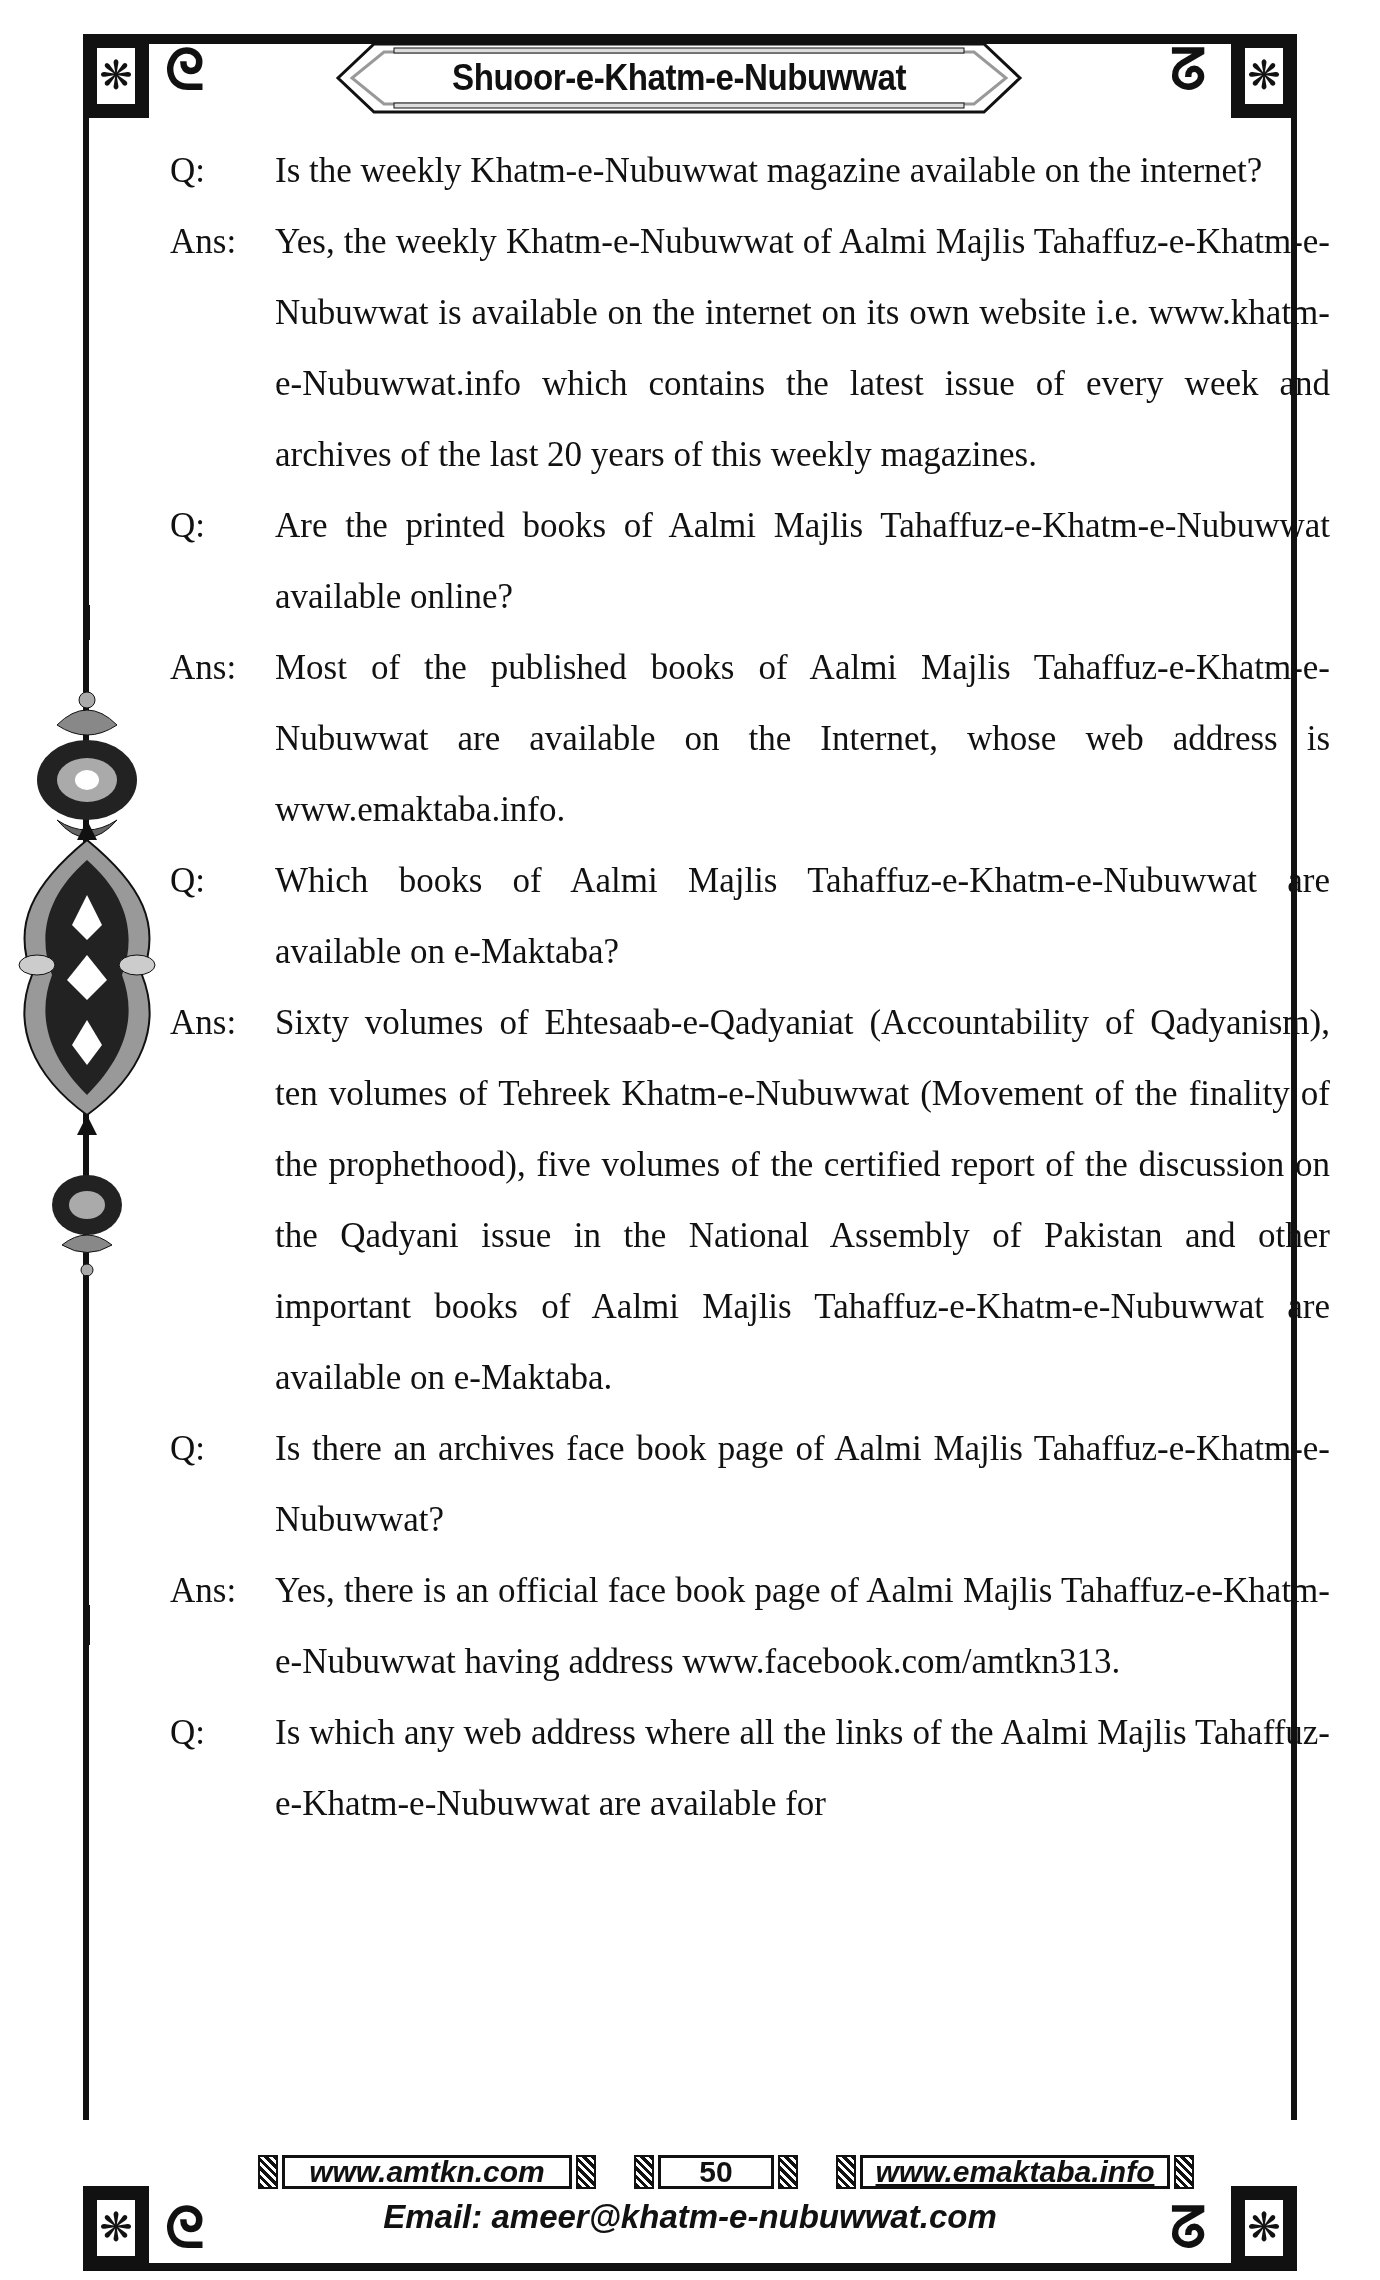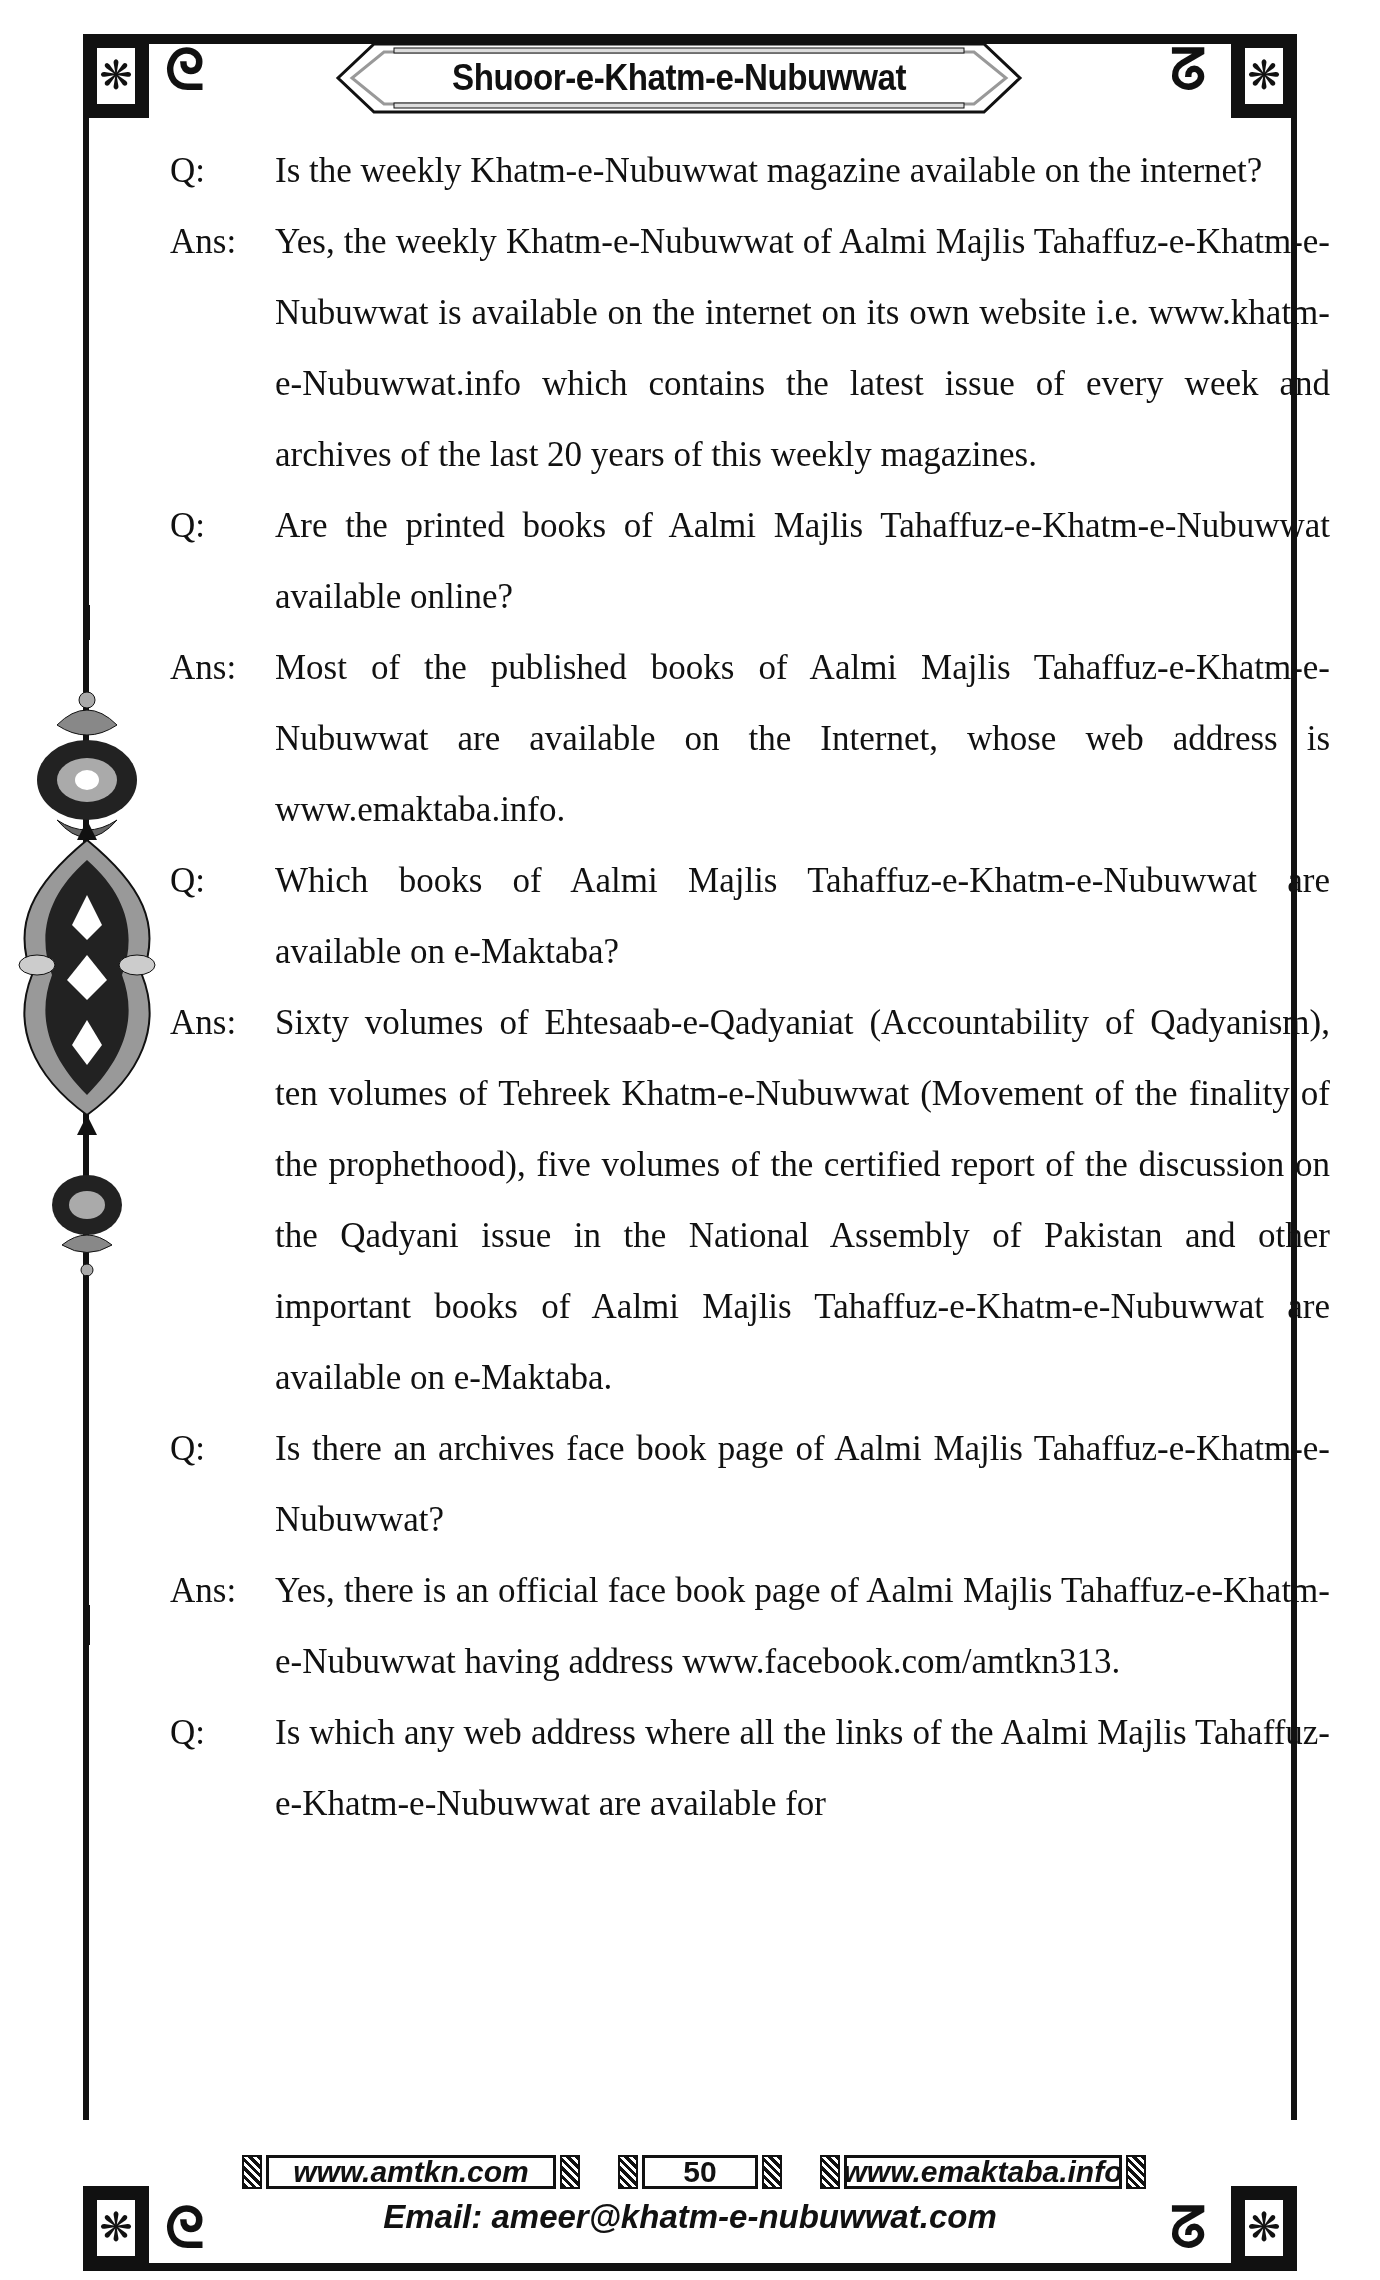--- a/index.html
+++ b/index.html
@@ -16,21 +16,21 @@
   .corner.br{left:1231px;top:2186px;}
   .scroll{position:absolute;font-size:56px;line-height:1;font-weight:bold;}
   .title-box{position:absolute;left:334px;top:38px;width:690px;height:80px;}
   .title-box svg{position:absolute;left:0;top:0;}
   .title-text{position:absolute;left:0;top:0;width:690px;height:80px;display:flex;align-items:center;justify-content:center;font-family:"Liberation Sans",sans-serif;font-weight:bold;font-size:36px;letter-spacing:-0.5px;transform:scaleX(0.92);}
   .vine{position:absolute;left:12px;top:605px;width:150px;height:1040px;}
   .content{position:absolute;left:170px;top:135px;width:1160px;}
   .qa{display:flex;font-size:35px;line-height:71px;}
   .qa .lbl{width:105px;flex:0 0 105px;}
   .qa .txt{flex:1;text-align:justify;}
-  .footer-row{position:absolute;top:2152px;left:238px;width:980px;height:40px;display:flex;align-items:center;font-family:"Liberation Sans",sans-serif;font-weight:bold;font-style:italic;}
+  .footer-row{position:absolute;top:2152px;left:254px;width:980px;height:40px;display:flex;align-items:center;font-family:"Liberation Sans",sans-serif;font-weight:bold;font-style:italic;}
   .fbox{border:3px solid #111;height:34px;display:flex;align-items:center;justify-content:center;font-size:30px;box-sizing:border-box;padding:0 6px;}
   .fsq{width:20px;height:34px;border:2px solid #111;box-sizing:border-box;background:repeating-linear-gradient(45deg,#111 0 3px,#fff 3px 6px);margin:0 4px;}
   .email{position:absolute;top:2198px;left:280px;width:820px;text-align:center;font-family:"Liberation Sans",sans-serif;font-weight:bold;font-style:italic;font-size:33px;}
 </style>
 </head>
 <body>
 
 <div class="frame-top"></div>
 <div class="frame-left"></div>
 <div class="frame-right"></div>
@@ -133,16 +133,16 @@
 <div class="footer-row">
   <span class="fsq"></span>
   <span class="fbox" style="width:290px;">www.amtkn.com</span>
   <span class="fsq"></span>
   <span style="width:30px;"></span>
   <span class="fsq"></span>
   <span class="fbox" style="width:116px;font-style:normal;">50</span>
   <span class="fsq"></span>
   <span style="width:30px;"></span>
   <span class="fsq"></span>
-  <span class="fbox" style="width:278px;">www.emaktaba.info</span>
+  <span class="fbox" style="width:310px;text-decoration:underline;">www.emaktaba.info</span>
   <span class="fsq"></span>
 </div>
 <div class="email">Email: ameer@khatm-e-nubuwwat.com</div>
 
 </body></html>

